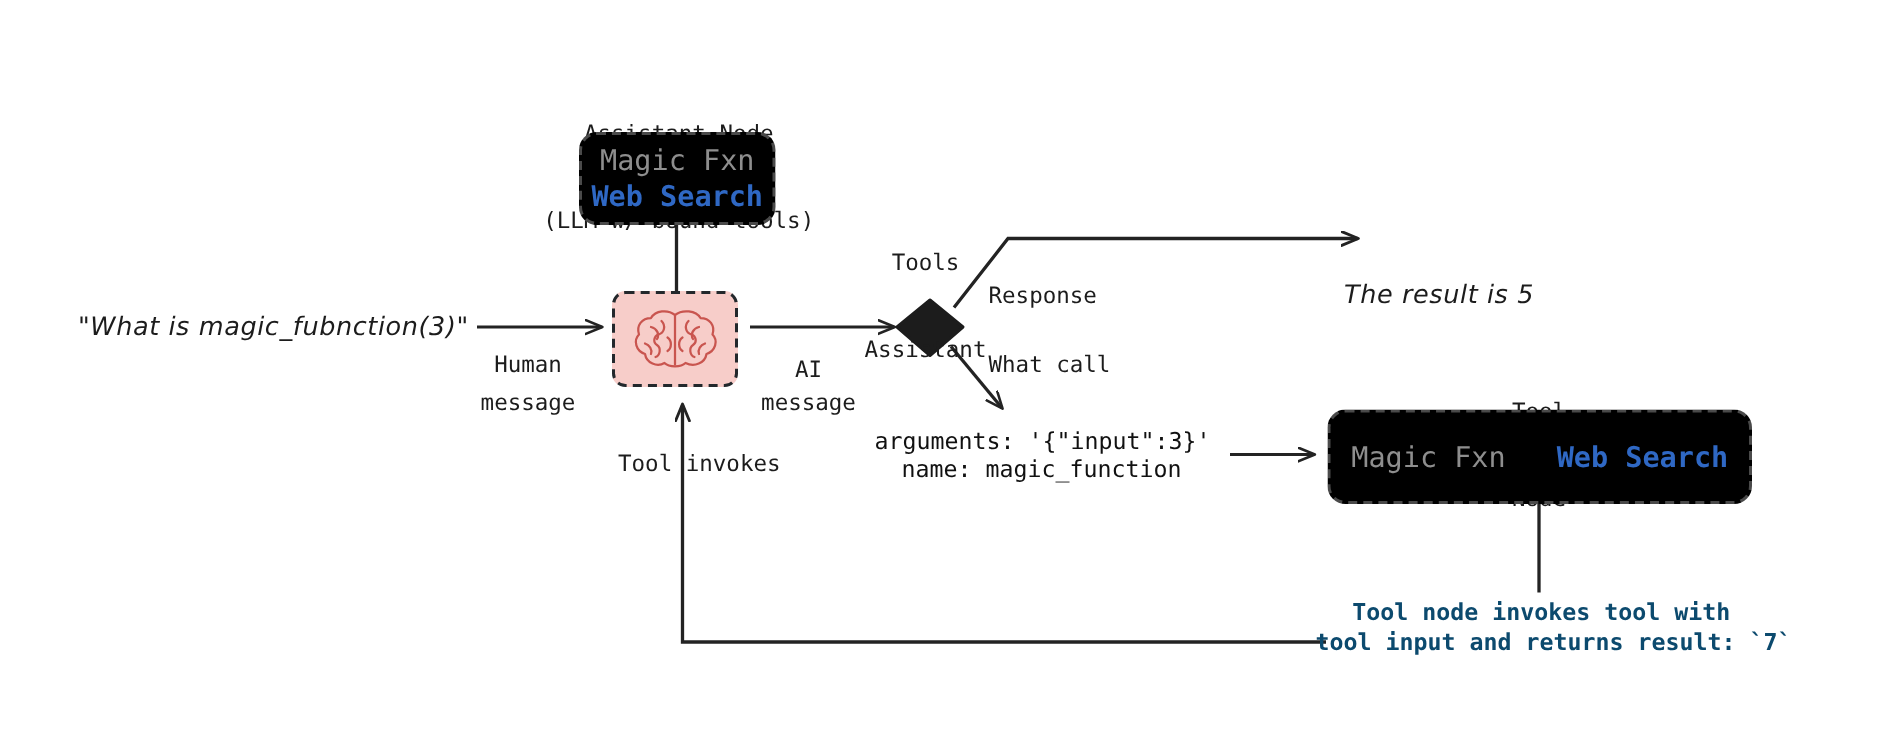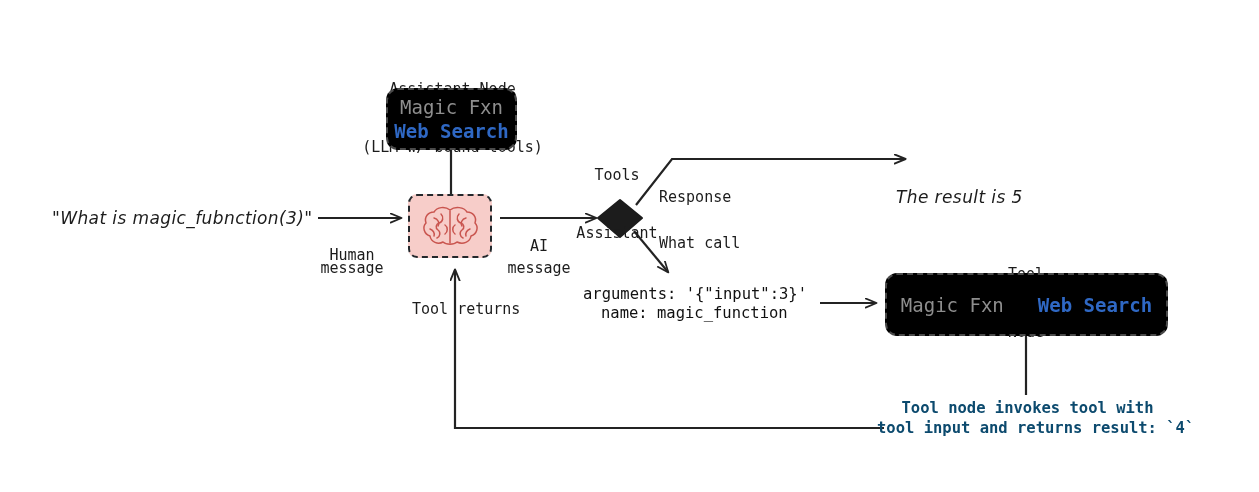--- a/index.html
+++ b/index.html
@@ -166,21 +166,21 @@
         <path d="M24 21 C27 23, 27 28, 24 30"></path>
         <path d="M34 21 C31 23, 31 28, 34 30"></path>
         <path d="M9 25 C12 26, 14 29, 13 32"></path>
         <path d="M49 25 C46 26, 44 29, 45 32"></path>
       </svg>
     </span>
   </div>
 
   <div class="lbl hand hand-lbl" style="left:52px; top:208px;">"What is magic_fubnction(3)"</div>
 
-  <div class="lbl edge-lbl center" style="left:313px; top:208px; width:78px;">
+  <div class="lbl edge-lbl center" style="left:313px; top:196px; width:78px;">
     <div>Human</div>
   </div>
   <div class="lbl edge-lbl center" style="left:309px; top:221px; width:86px;">
     <div>message</div>
   </div>
 
   <div class="lbl edge-lbl center" style="left:500px; top:199px; width:78px;">
     <div>AI</div>
   </div>
   <div class="lbl edge-lbl center" style="left:496px; top:221px; width:86px;">
@@ -193,28 +193,28 @@
   </div>
 
   <div class="lbl edge-lbl" style="left:659px; top:188px;">Response</div>
   <div class="lbl edge-lbl" style="left:659px; top:234px;">What call</div>
 
   <div class="lbl hand hand-lbl" style="left:896px; top:147px;margin-top:40px;">The result is 5</div>
 
   <div class="lbl code-lbl" style="left:583px; top:285px;">arguments: '{"input":3}'</div>
   <div class="lbl code-lbl" style="left:601px; top:304px;">name: magic_function</div>
 
-  <div class="lbl edge-lbl" style="left:412px; top:300px;">Tool returns</div>
+  <div class="lbl edge-lbl" style="left:412px; top:300px;">Tool invokes</div>
 
   <div class="lbl title-2line center" style="left:956px; top:227px; width:140px;">
     <div>Tool</div>
     <div>Node</div>
   </div>
 
   <div class="toolbox toolbox-row" style="left:885px; top:273px; width:283px; height:63px;">
     <div class="magic-fxn">Magic Fxn</div>
     <div class="web-search">Web Search</div>
   </div>
 
   <div class="lbl bold-lbl center" style="left:880px; top:399px; width:295px;">Tool node invokes tool with</div>
-  <div class="lbl bold-lbl center" style="left:877px; top:419px; width:300px;">tool input and returns result: `4`</div>
+  <div class="lbl bold-lbl center" style="left:877px; top:419px; width:300px;">tool input and returns result: `7`</div>
 
 </div>
 
 </body></html>

